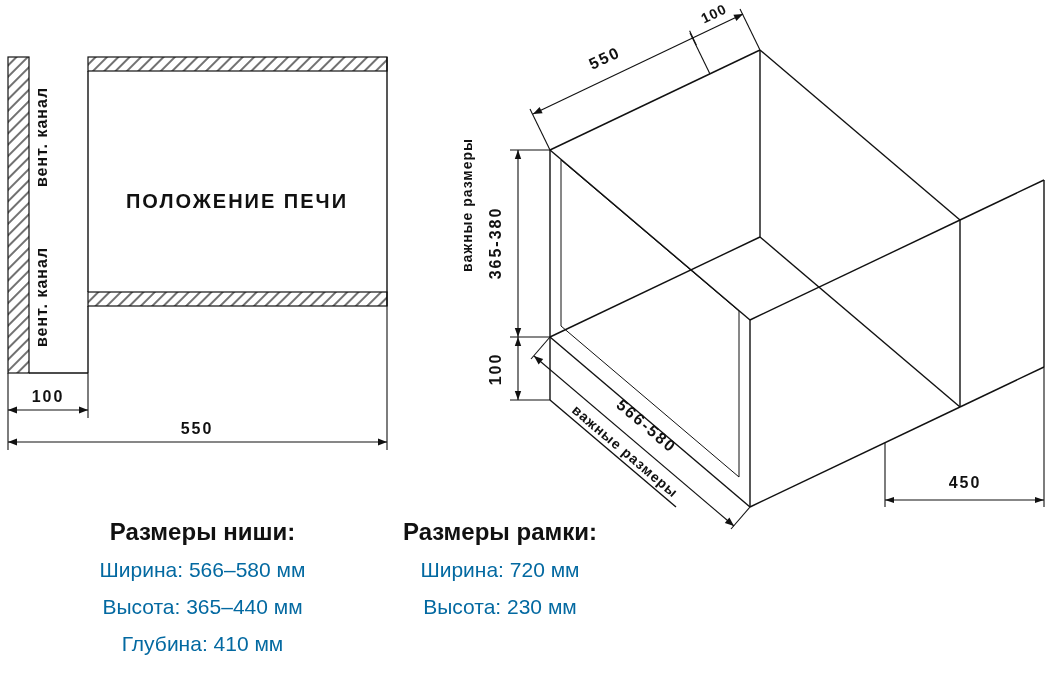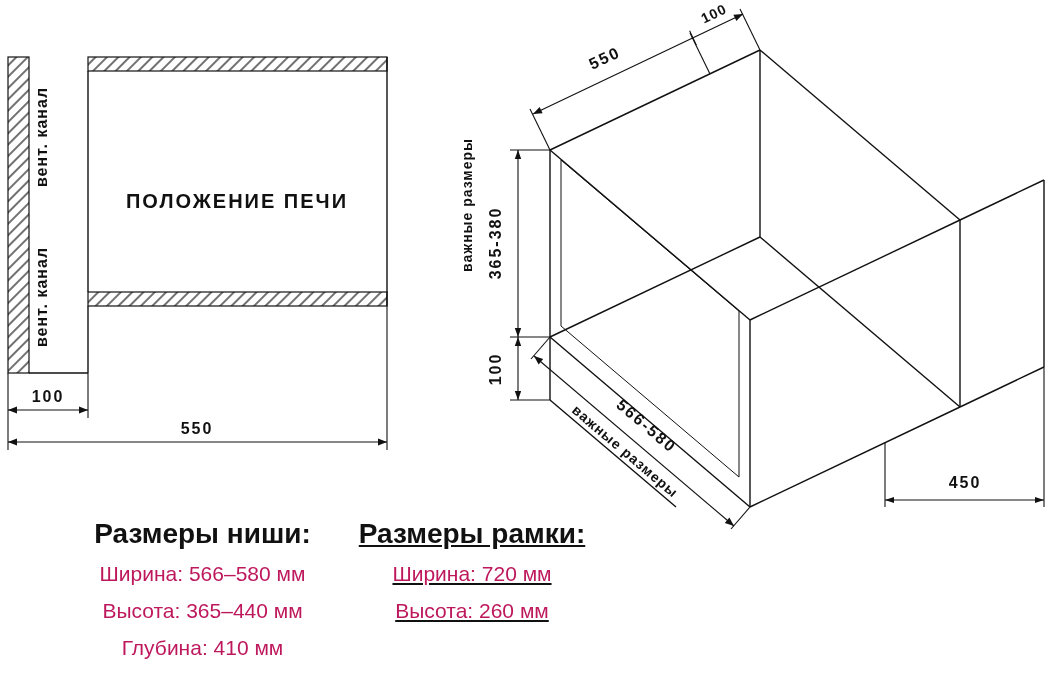--- a/index.html
+++ b/index.html
@@ -10,22 +10,22 @@
   svg{position:absolute;overflow:visible;}
   .dline{stroke:#111;stroke-width:1.4;fill:none;}
   .thin{stroke:#111;stroke-width:1;fill:none;}
   .dim{stroke:#111;stroke-width:1.1;fill:none;}
   .arrow{fill:#111;stroke:none;}
   .dimtext{font-family:"Liberation Sans",sans-serif;font-weight:700;font-size:16px;fill:#111;letter-spacing:2px;}
   .dimtext-sm{font-family:"Liberation Sans",sans-serif;font-weight:700;font-size:14px;fill:#111;letter-spacing:1px;}
   .label{font-family:"Liberation Sans",sans-serif;font-weight:700;font-size:20px;fill:#111;letter-spacing:2px;}
   .vent{font-family:"Liberation Sans",sans-serif;font-weight:700;font-size:16px;fill:#111;letter-spacing:1px;}
   .specs{position:absolute;text-align:center;}
-  .specs h3{margin:0 0 12px 0;font-size:28px;font-weight:700;color:#111;}
-  .specs p{margin:0 0 13px 0;font-size:21px;font-weight:400;color:#be185d;}
+  .specs h3{margin:0 0 12px 0;font-size:24px;font-weight:700;color:#111;}
+  .specs p{margin:0 0 13px 0;font-size:21px;font-weight:400;color:#0369a1;}
 </style>
 </head>
 <body>
 
 <div id="stage">
 
   <svg width="420" height="470" style="left:0;top:0;">
     <defs>
       <pattern id="hatch" width="8" height="8" patternUnits="userSpaceOnUse" patternTransform="rotate(45)">
         <line x1="4" y1="0" x2="4" y2="8" stroke="#111" stroke-width="1.2"></line>
@@ -147,19 +147,19 @@
     </g>
   </svg>
 
   <div class="specs" style="left:30px;top:518px;width:345px;">
     <h3>Размеры ниши:</h3>
     <p>Ширина: 566–580 мм</p>
     <p>Высота: 365–440 мм</p>
     <p>Глубина: 410 мм</p>
   </div>
 
-  <div class="specs" style="left:352px;top:518px;width:240px;text-decoration:underline;">
+  <div class="specs" style="left:380px;top:518px;width:240px;">
     <h3>Размеры рамки:</h3>
     <p>Ширина: 720 мм</p>
-    <p>Высота: 260 мм</p>
+    <p>Высота: 230 мм</p>
   </div>
 
 </div>
 
 </body></html>

